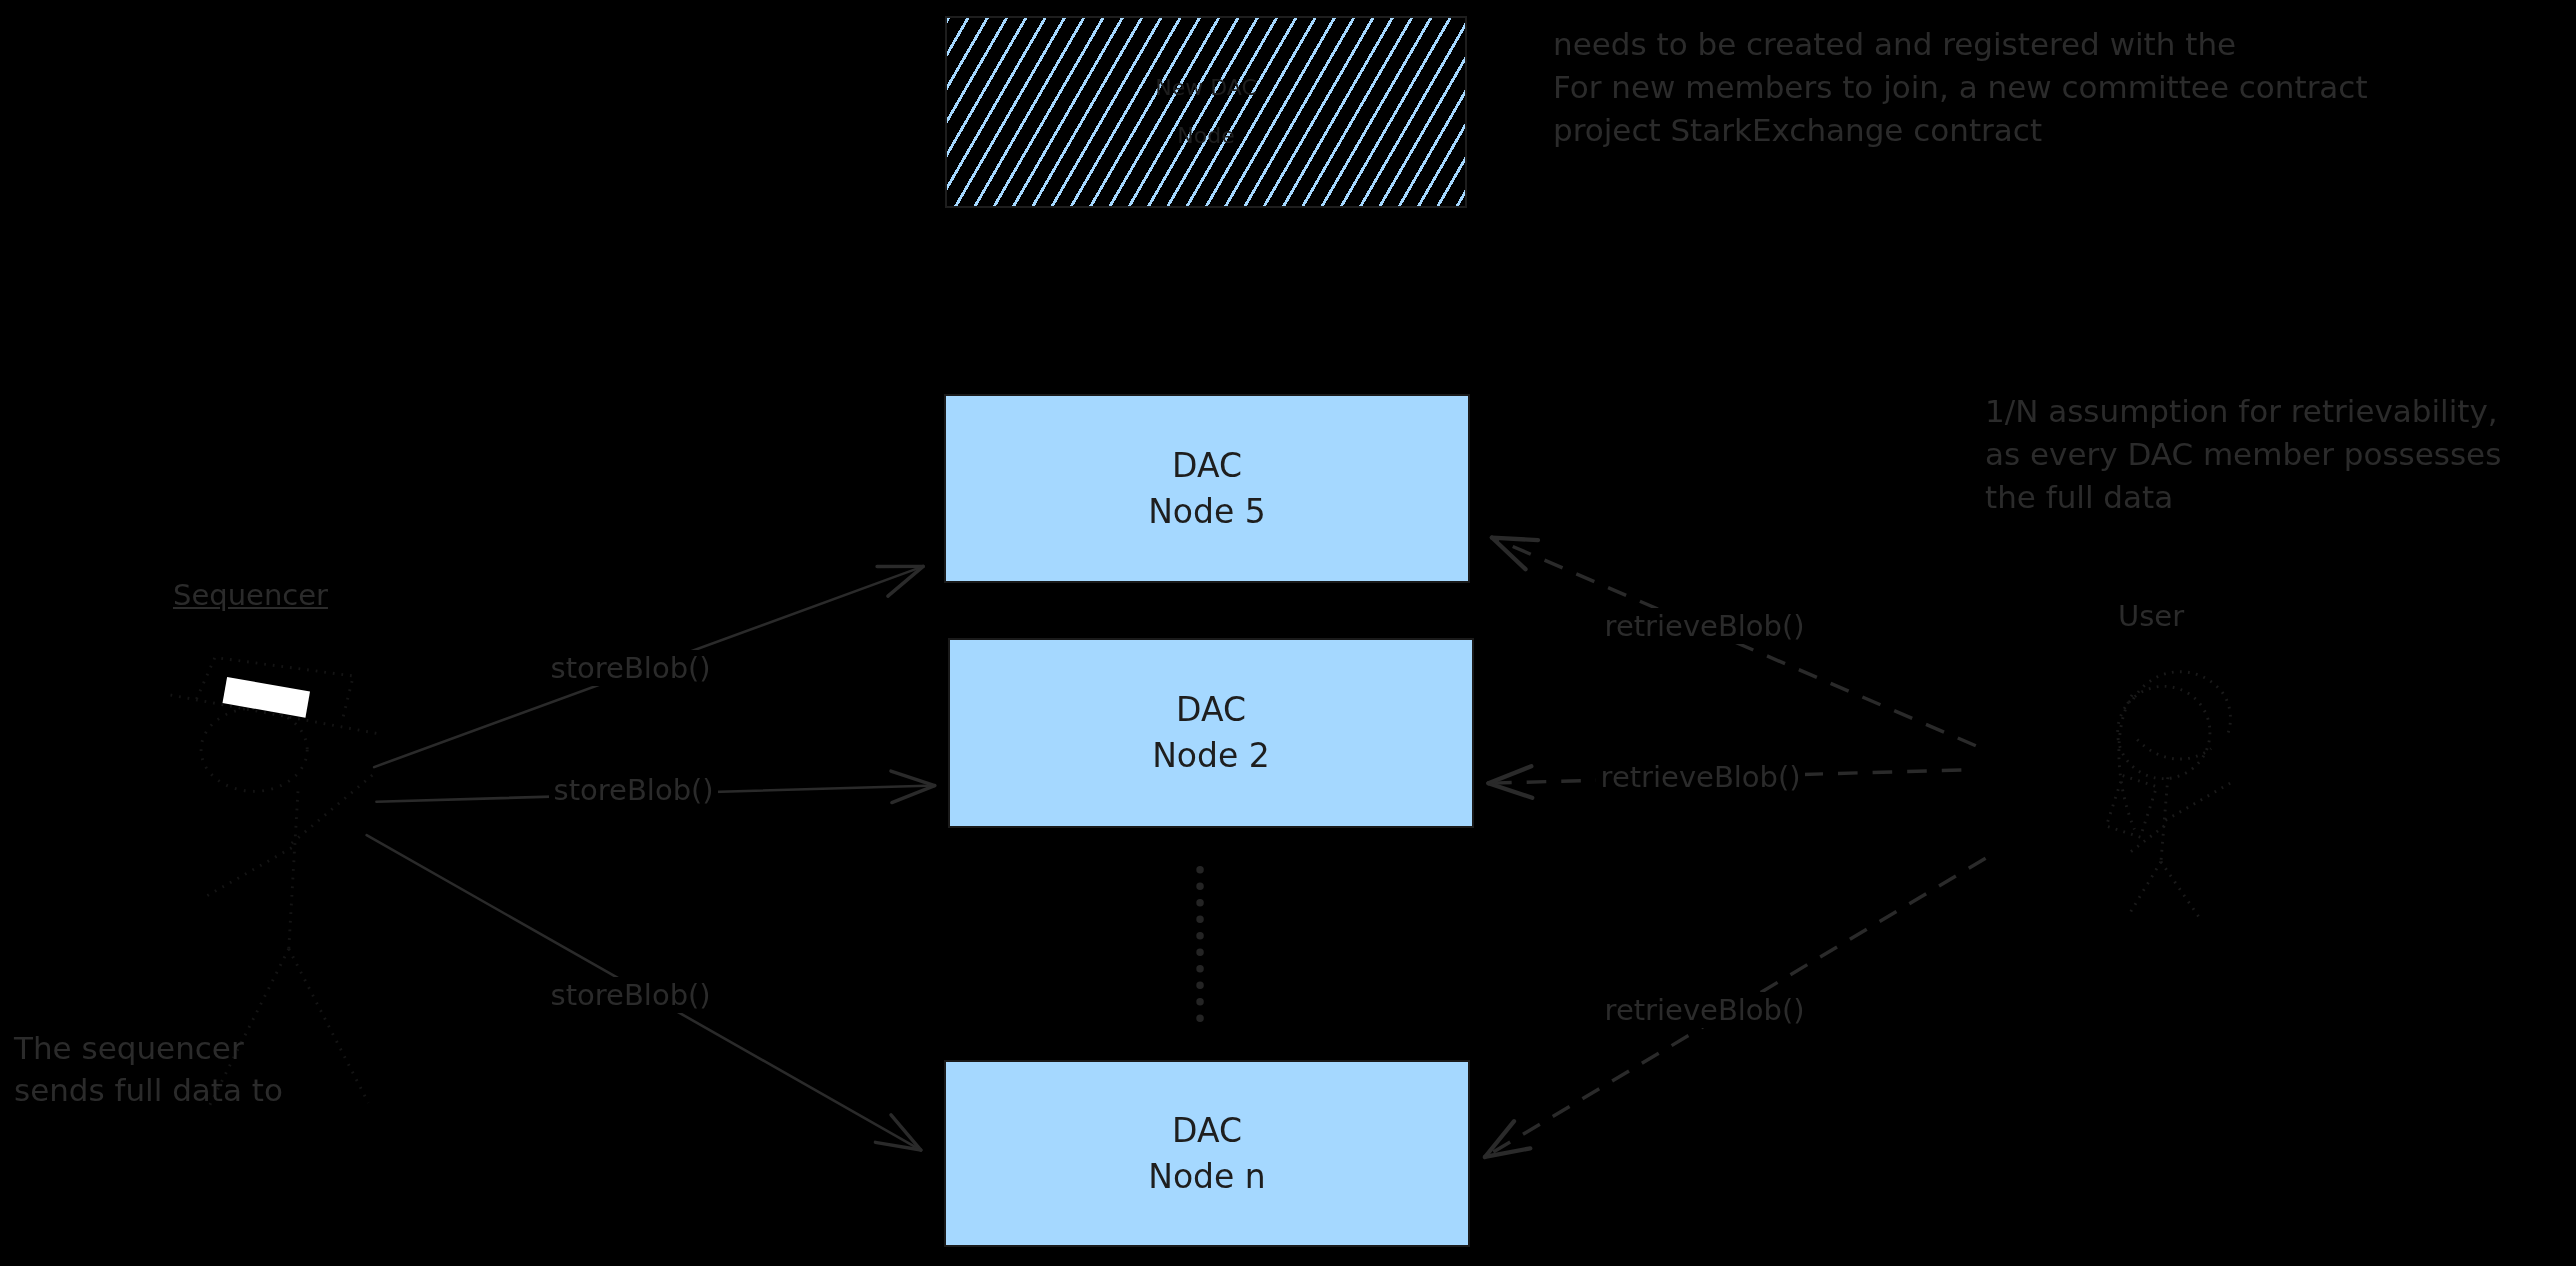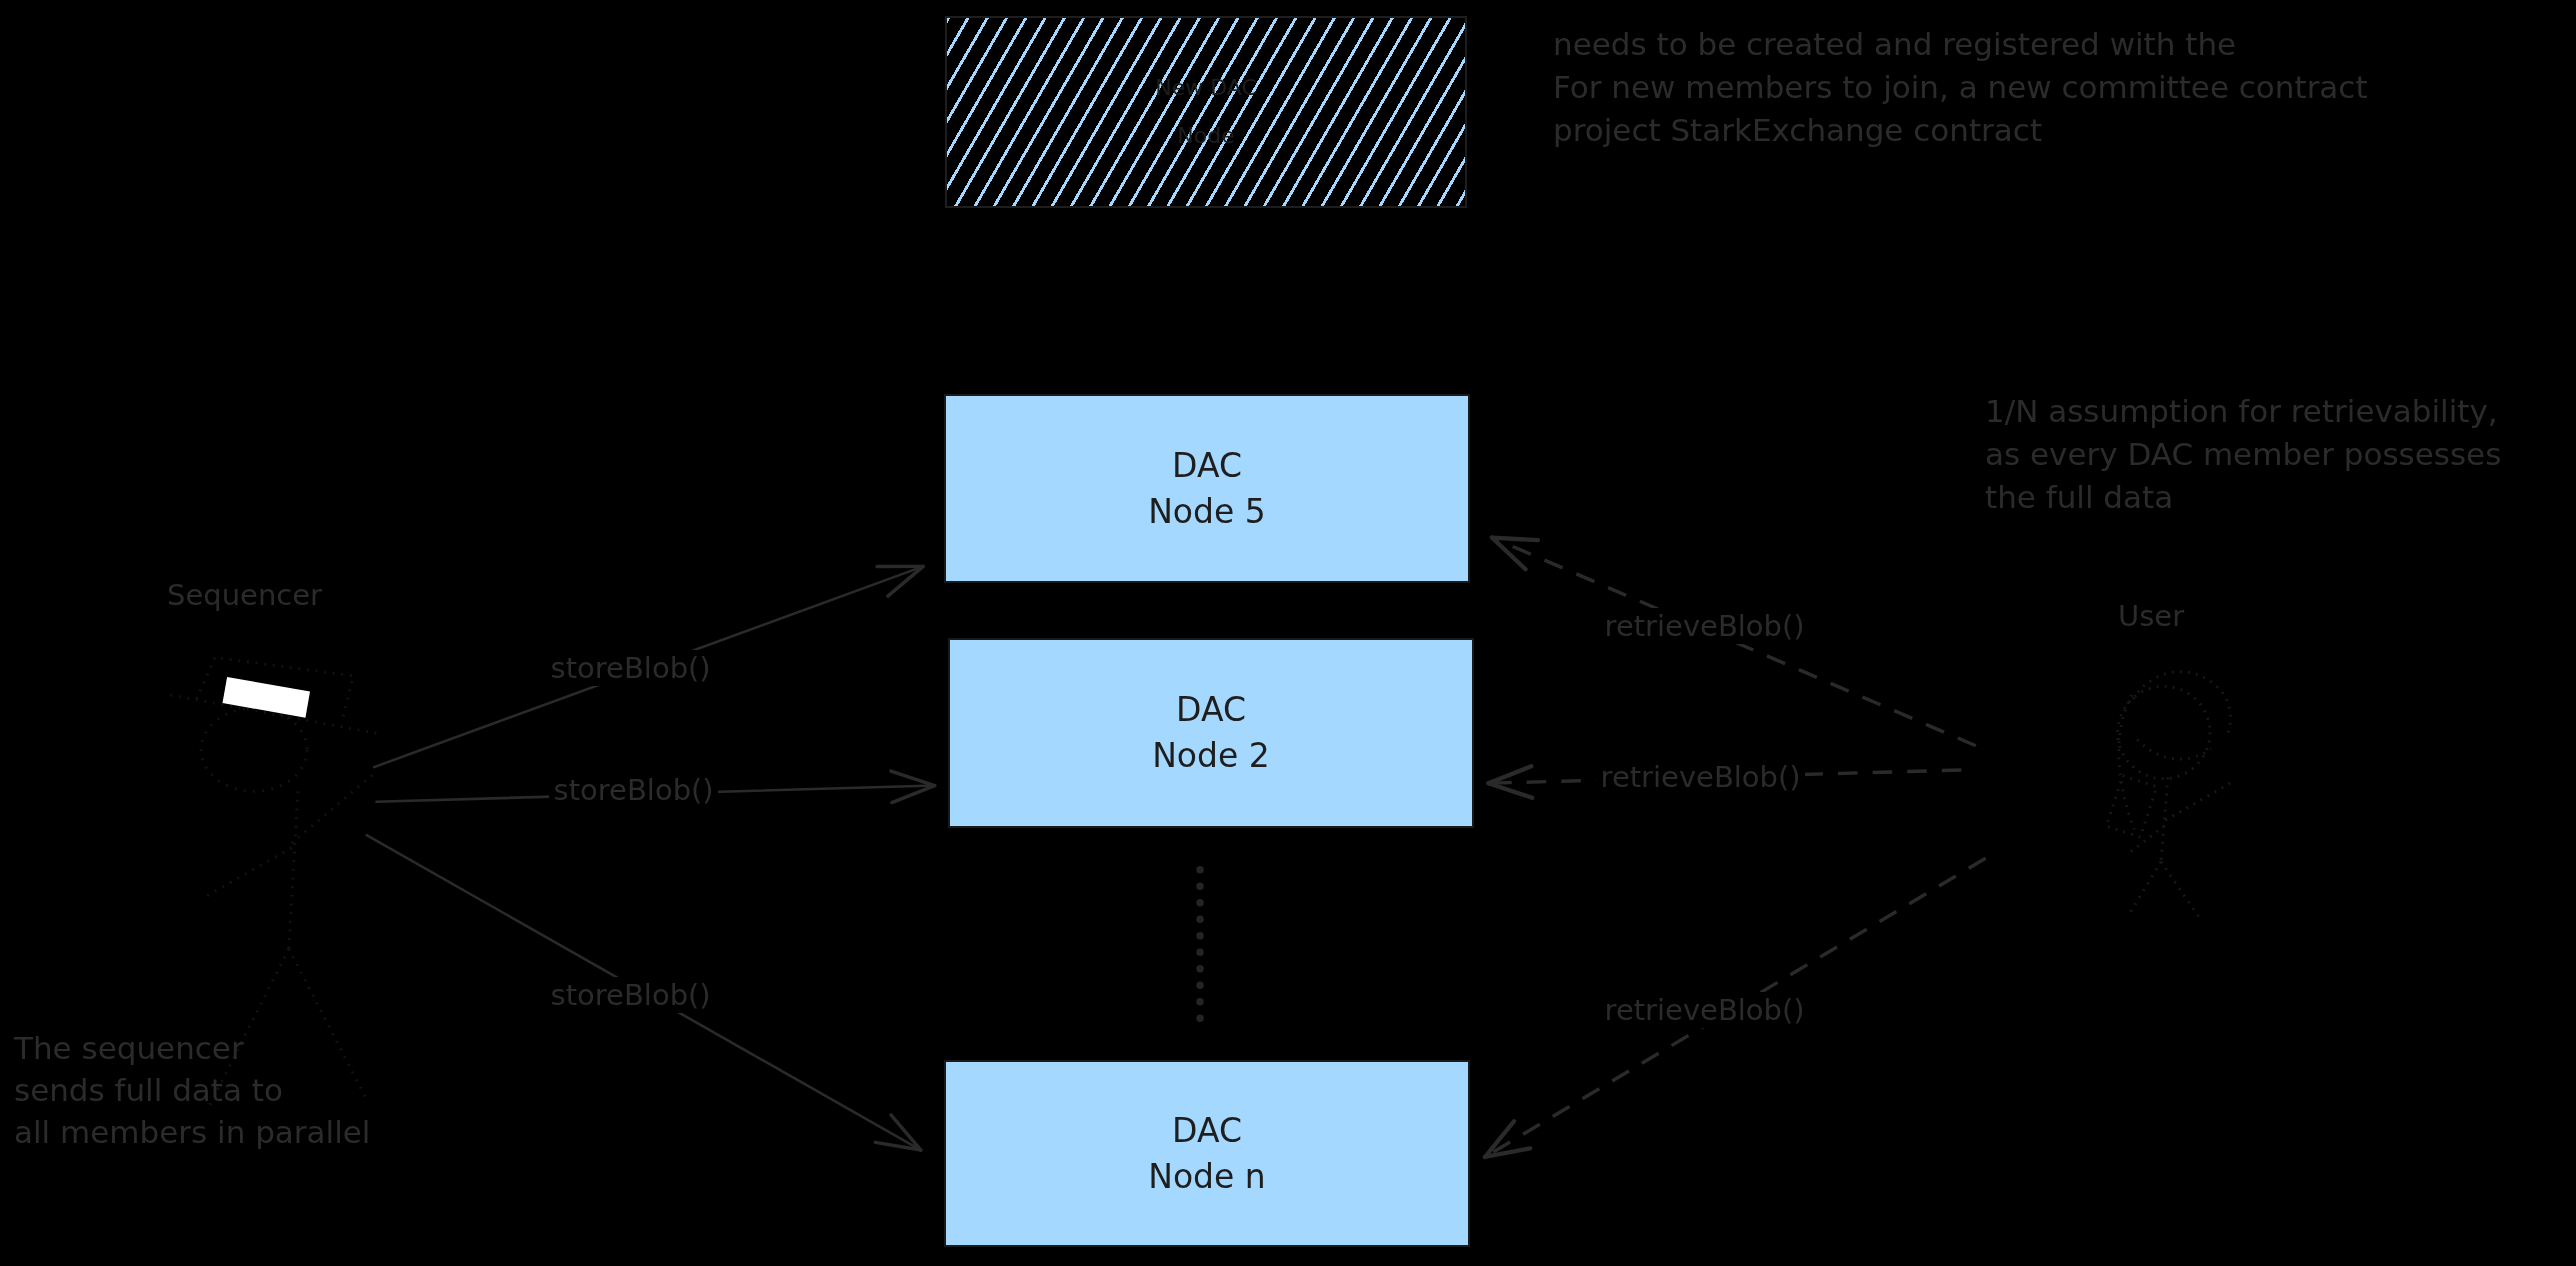--- a/index.html
+++ b/index.html
@@ -21,21 +21,21 @@
           display:flex;flex-direction:column;align-items:center;justify-content:center;
           color:#1e1e1e;font-size:22px;line-height:48px;text-align:center;}
 
   
   .note{position:absolute;color:#2b2b2b;font-size:31px;line-height:43px;white-space:nowrap;}
   #note-committee{left:1553px;top:23px;}
   #note-retr{left:1985px;top:390px;}
   #note-seq{left:14px;top:1027px;line-height:42px;}
 
   .actor-label{position:absolute;color:#2b2b2b;font-size:29px;white-space:nowrap;}
-  #lbl-sequencer{left:167px;top:578px;}
+  #lbl-sequencer{left:173px;top:578px;text-decoration:underline;}
   #lbl-user{left:2118px;top:599px;}
 
   .fn-label{position:absolute;color:#2b2b2b;font-size:29px;white-space:nowrap;
             background:#000;padding:1.2px 4.6px;}
   #store1{left:546px;top:650px;}
   #store2{left:549px;top:772px;}
   #store3{left:546px;top:977px;}
   #retr1{left:1600px;top:608px;}
   #retr2{left:1596px;top:759px;}
   #retr3{left:1600px;top:992px;}
@@ -123,21 +123,20 @@
 
   <div class="note" id="note-retr">
     <div>1/N assumption for retrievability,</div>
     <div>as every DAC member possesses</div>
     <div>the full data</div>
   </div>
 
   <div class="note" id="note-seq">
     <div>The sequencer</div>
     <div>sends full data to</div>
-    <div>all members in parallel</div>
   </div>
 
   <div class="actor-label" id="lbl-sequencer">Sequencer</div>
   <div class="actor-label" id="lbl-user">User</div>
 
   <div class="fn-label" id="store1">storeBlob()</div>
   <div class="fn-label" id="store2">storeBlob()</div>
   <div class="fn-label" id="store3">storeBlob()</div>
   <div class="fn-label" id="retr1">retrieveBlob()</div>
   <div class="fn-label" id="retr2">retrieveBlob()</div>

